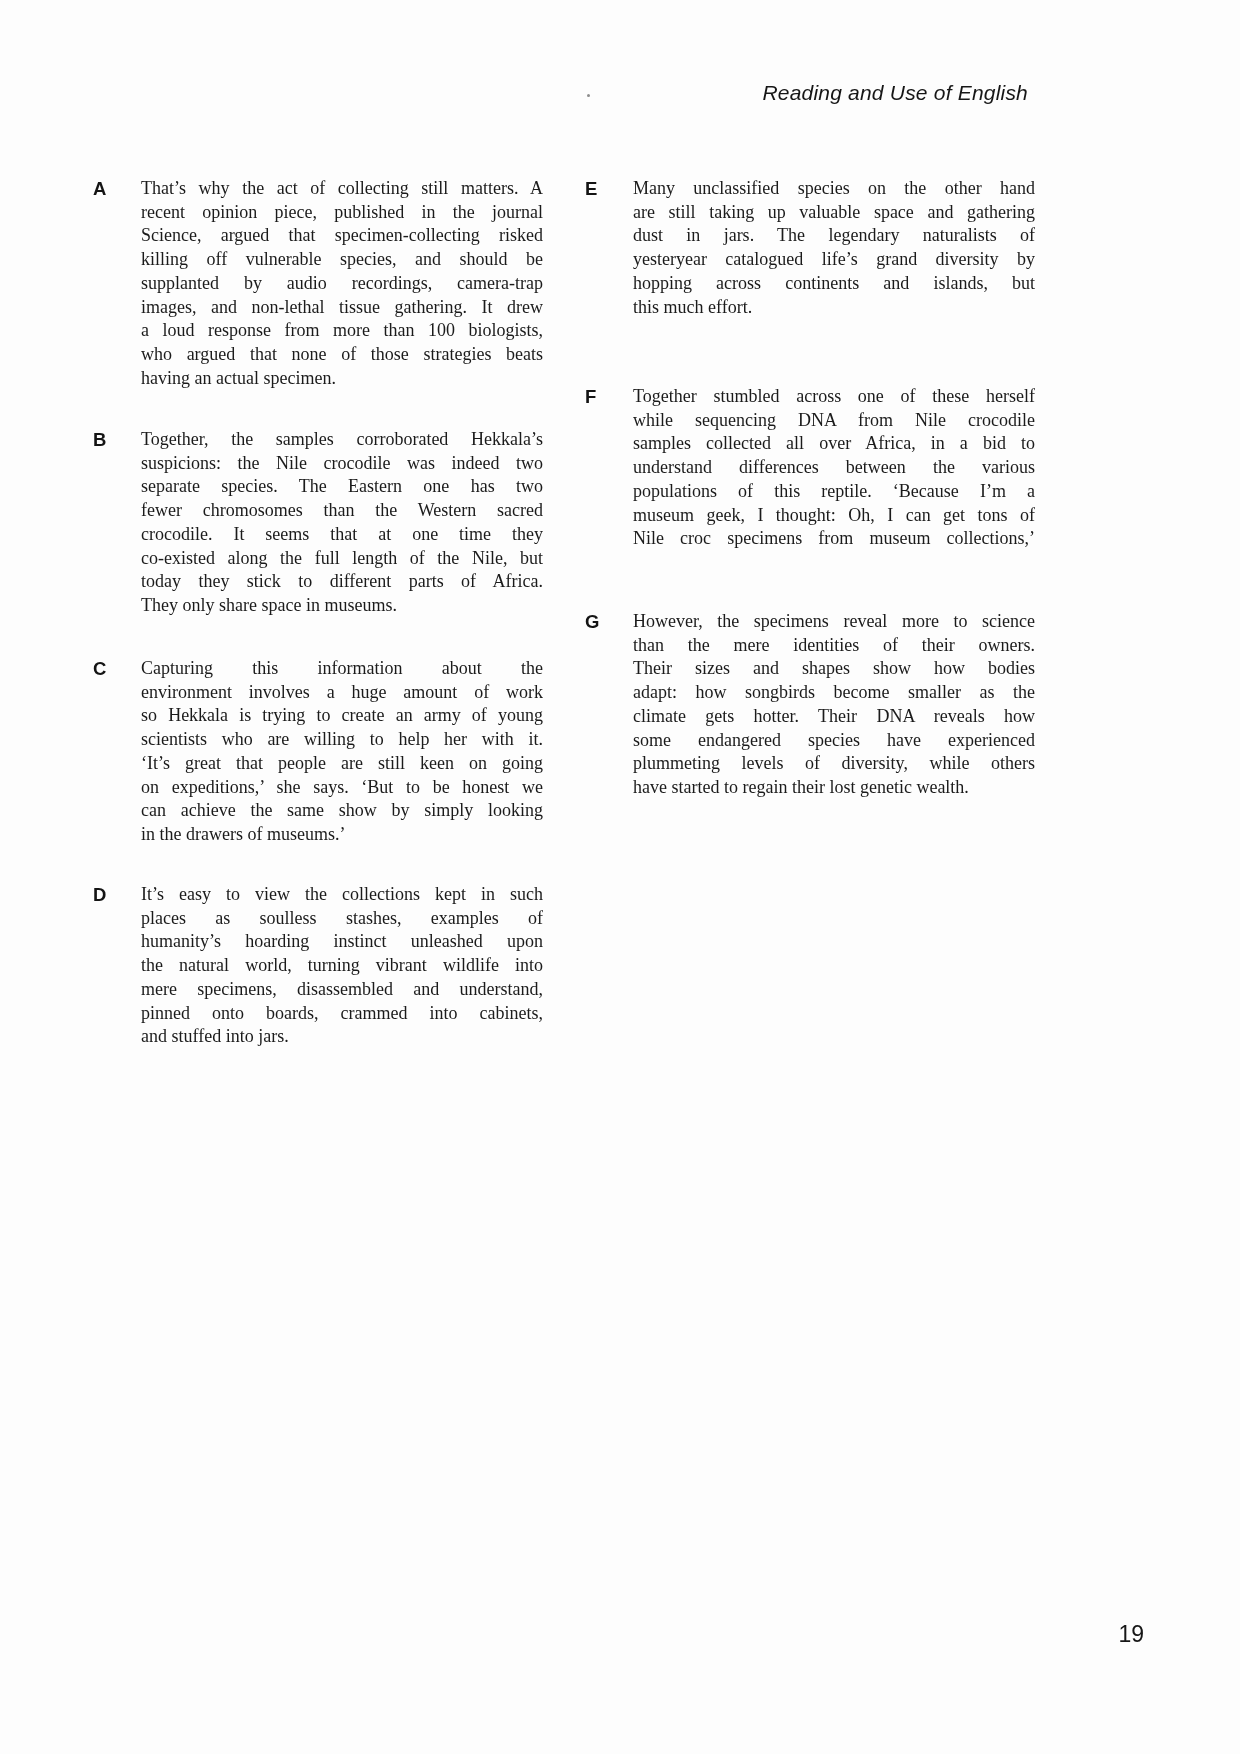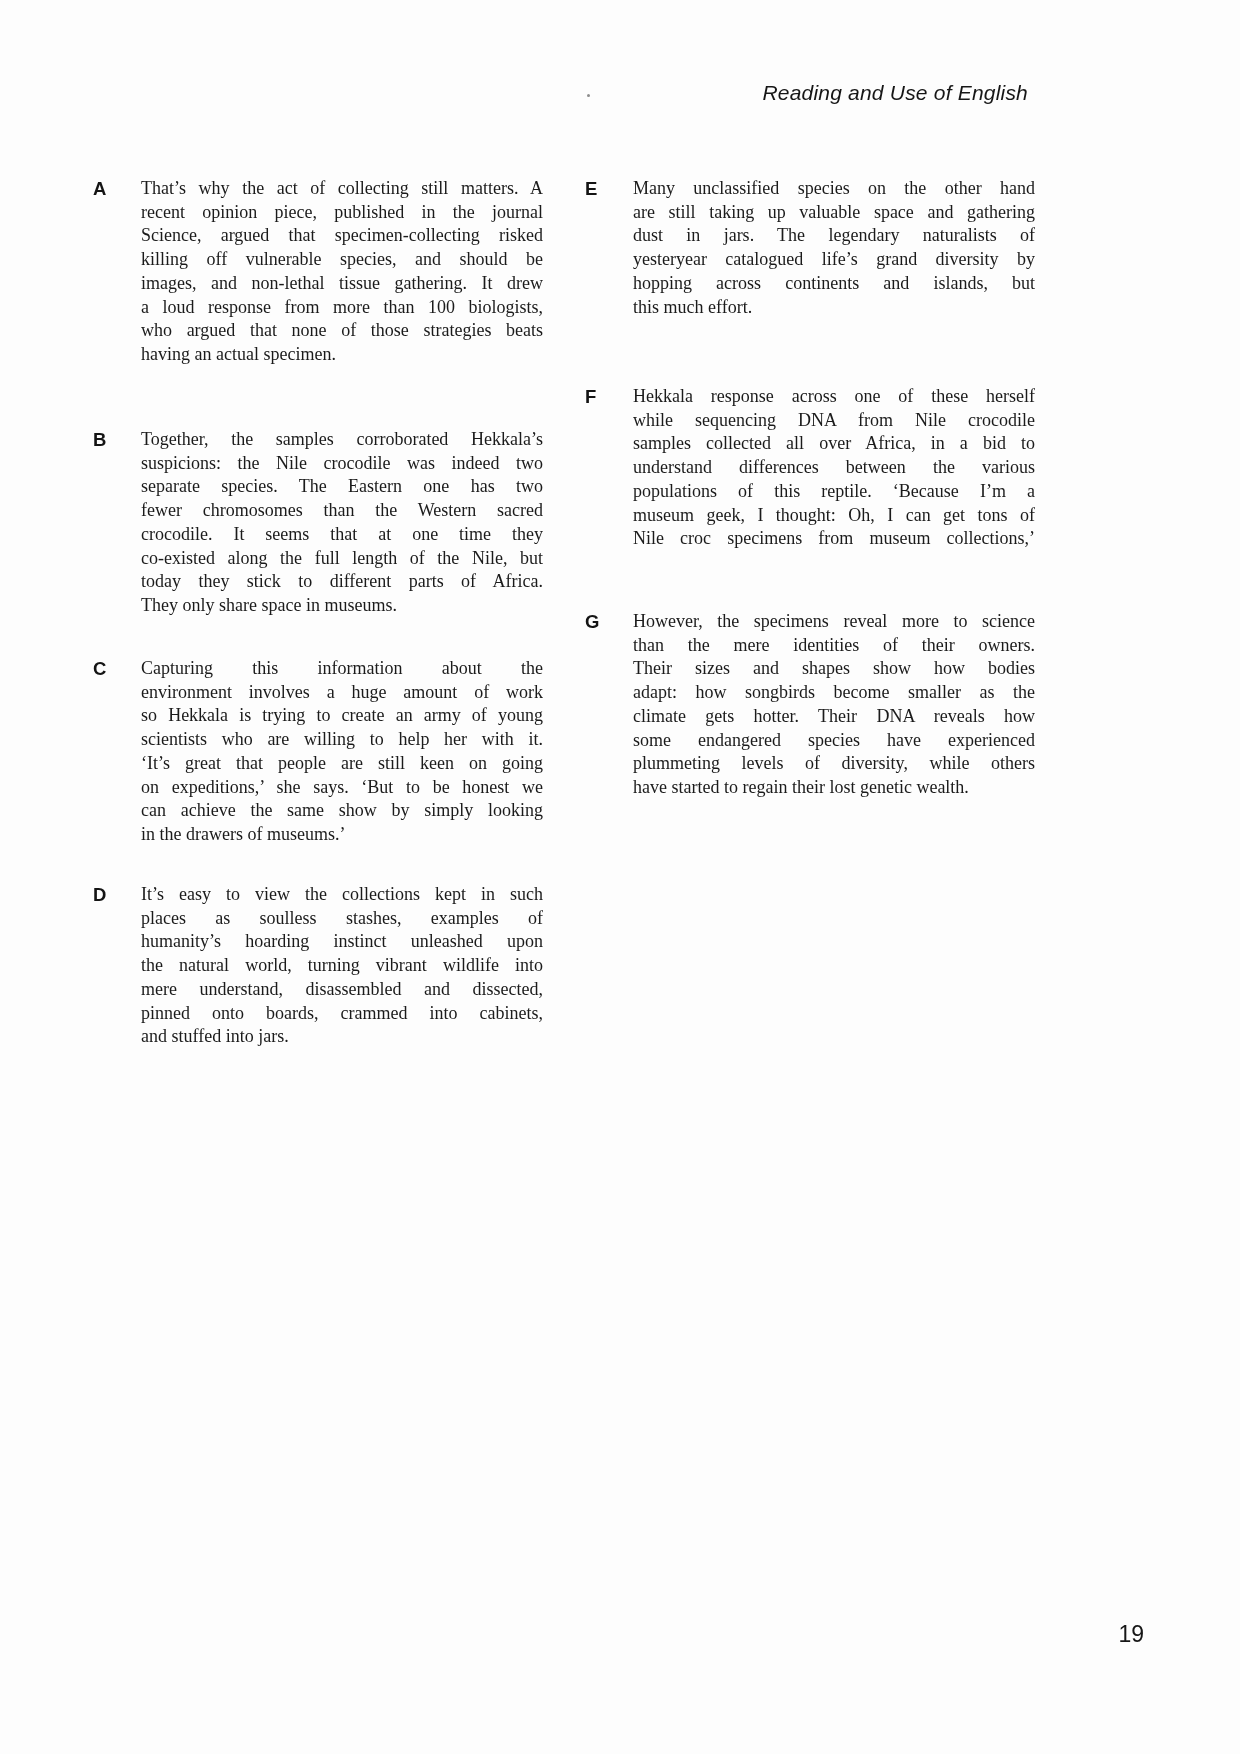--- a/index.html
+++ b/index.html
@@ -83,20 +83,21 @@
 <div class="speck"></div>
 
 <div class="col col-left">
     <div class="para">
       <div class="label">A</div>
       <div class="lines">
         <div class="line">That’s why the act of collecting still matters. A</div>
         <div class="line">recent opinion piece, published in the journal</div>
         <div class="line"><span class="it">Science</span><span>, argued that specimen-collecting risked</span></div>
         <div class="line">killing off vulnerable species, and should be</div>
+        <div class="line">supplanted by audio recordings, camera-trap</div>
         <div class="line">images, and non-lethal tissue gathering. It drew</div>
         <div class="line">a loud response from more than 100 biologists,</div>
         <div class="line">who argued that none of those strategies beats</div>
         <div class="line last">having an actual specimen.</div>
       </div>
     </div>
     <div class="para">
       <div class="label">B</div>
       <div class="lines">
         <div class="line">Together, the samples corroborated Hekkala’s</div>
@@ -122,21 +123,21 @@
         <div class="line last">in the drawers of museums.’</div>
       </div>
     </div>
     <div class="para">
       <div class="label">D</div>
       <div class="lines">
         <div class="line">It’s easy to view the collections kept in such</div>
         <div class="line">places as soulless stashes, examples of</div>
         <div class="line">humanity’s hoarding instinct unleashed upon</div>
         <div class="line">the natural world, turning vibrant wildlife into</div>
-        <div class="line">mere understand, disassembled and dissected,</div>
+        <div class="line">mere specimens, disassembled and understand,</div>
         <div class="line">pinned onto boards, crammed into cabinets,</div>
         <div class="line last">and stuffed into jars.</div>
       </div>
     </div>
   </div>
 
 <div class="col col-right">
     <div class="para">
       <div class="label">E</div>
       <div class="lines">
@@ -144,21 +145,21 @@
         <div class="line">are still taking up valuable space and gathering</div>
         <div class="line">dust in jars. The legendary naturalists of</div>
         <div class="line">yesteryear catalogued life’s grand diversity by</div>
         <div class="line">hopping across continents and islands, but</div>
         <div class="line last">this much effort.</div>
       </div>
     </div>
     <div class="para">
       <div class="label">F</div>
       <div class="lines">
-        <div class="line">Hekkala response across one of these herself</div>
+        <div class="line">Together stumbled across one of these herself</div>
         <div class="line">while sequencing DNA from Nile crocodile</div>
         <div class="line">samples collected all over Africa, in a bid to</div>
         <div class="line">understand differences between the various</div>
         <div class="line">populations of this reptile. ‘Because I’m a</div>
         <div class="line">museum geek, I thought: Oh, I can get tons of</div>
         <div class="line">Nile croc specimens from museum collections,’</div>
       </div>
     </div>
     <div class="para">
       <div class="label">G</div>

